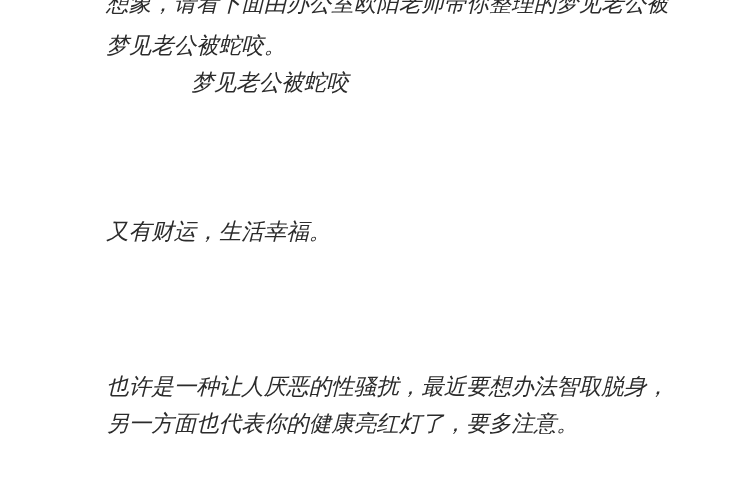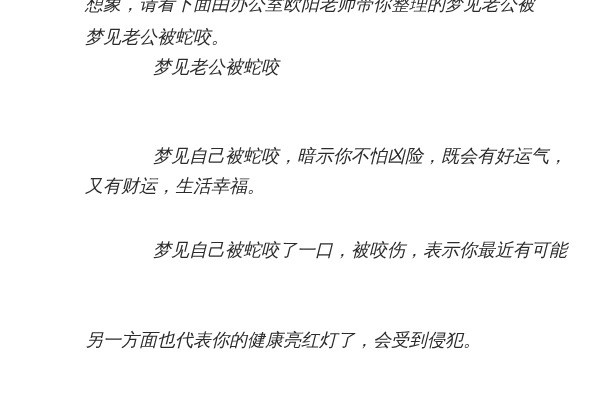--- a/index.html
+++ b/index.html
@@ -42,17 +42,16 @@
   .l8 { top: 300px; }
   .l9 { top: 330px; }
 </style>
 </head>
 <body>
 
 <div class="doc">
   <div class="line l0">想象，请看下面由办公室欧阳老师带你整理的梦见老公被</div>
   <div class="line l1">梦见老公被蛇咬。</div>
   <div class="line l2 indent">梦见老公被蛇咬</div>
-  <div class="line l4 indent">梦见自己被蛇咬，暗示你不怕凶险，既会有好运气，</div>
   <div class="line l5">又有财运，生活幸福。</div>
-  <div class="line l6 indent">梦见自己被蛇咬了一口，被咬伤，表示你最近有可能</div>
-  <div class="line l9">另一方面也代表你的健康亮红灯了，会受到侵犯。</div>
+  <div class="line l8">也许是一种让人厌恶的性骚扰，最近要想办法智取脱身，</div>
+  <div class="line l9">另一方面也代表你的健康亮红灯了，要多注意。</div>
 </div>
 
 </body></html>

